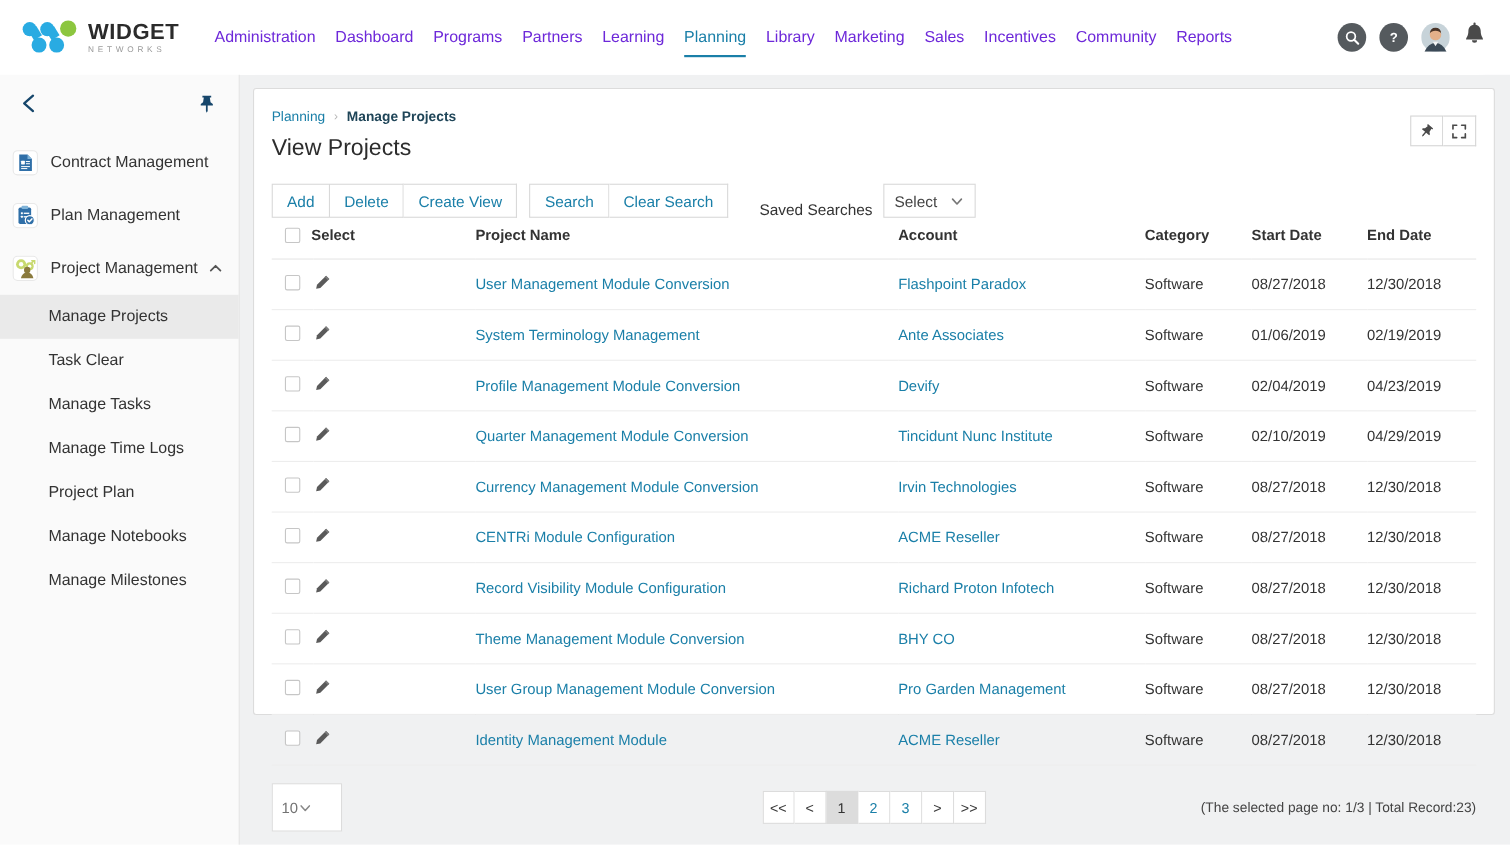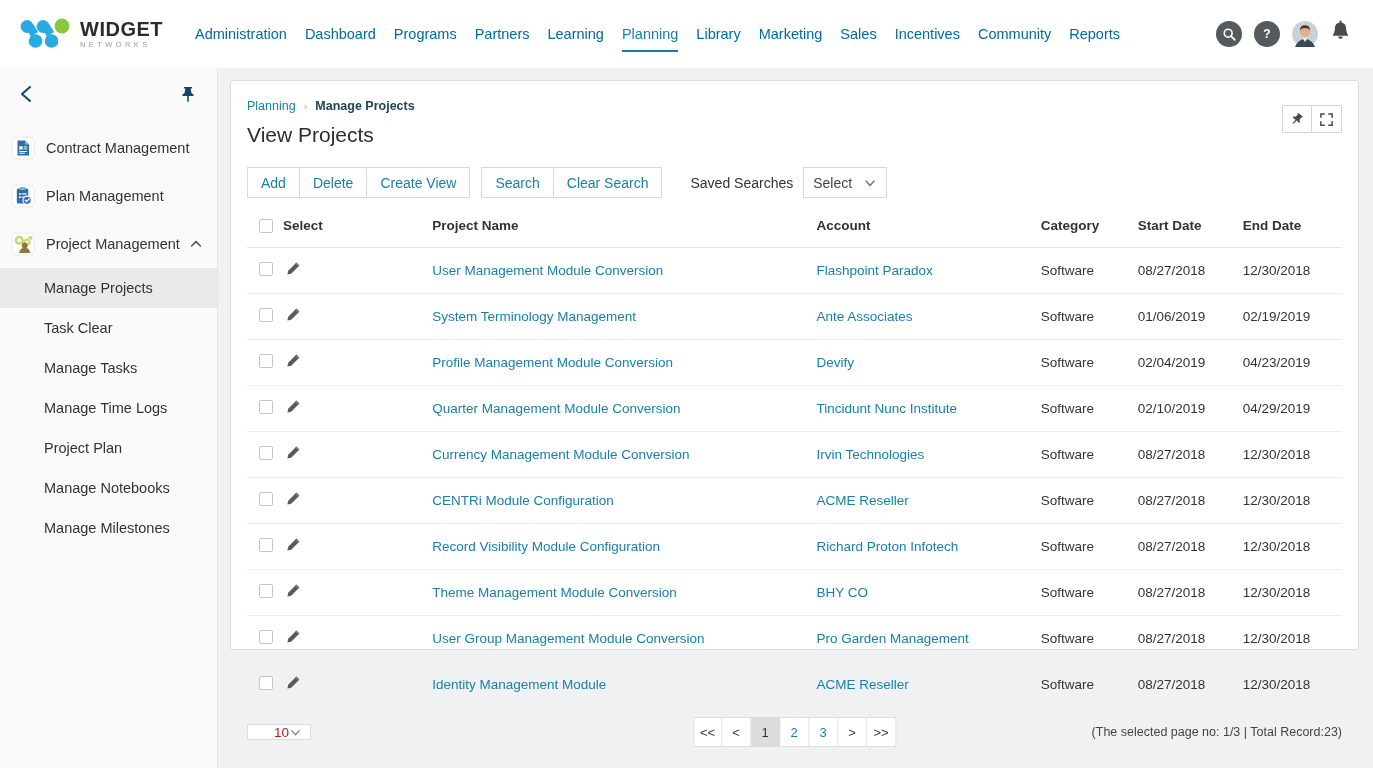--- a/index.html
+++ b/index.html
@@ -38,21 +38,21 @@
     margin-top: 2px;
   }
 
   .mainnav {
     display: flex; align-items: center; gap: 0px;
     margin-left: 16px;
     height: 68px;
   }
   .navitem {
     font-size: 14.5px;
-    color: #0369a1;
+    color: #6d28d9;
     padding: 0 9px;
     height: 68px;
     display: flex; align-items: center;
     cursor: pointer;
     white-space: nowrap;
     position: relative;
   }
   .navitem.active { color: #1a7fa8; }
   .navitem.active::after {
     content: "";
@@ -158,21 +158,21 @@
   .pa-btn {
     width: 30px; height: 28px;
     border: 1px solid #d5d5d5;
     background: #fff;
     display: flex; align-items: center; justify-content: center;
     cursor: pointer;
   }
   .pa-btn + .pa-btn { border-left: none; }
 
   
-  .toolbar { display: flex; align-items: center; margin-bottom: 20px; }
+  .toolbar { display: flex; align-items: flex-end; margin-bottom: 8px; }
   .btn-group { display: flex; }
   .tbtn {
     border: 1px solid #d9d9d9;
     background: #fff;
     color: #1a7fa8;
     font-size: 14px;
     font-family: inherit;
     padding: 0 13px;
     height: 31px;
     cursor: pointer;
@@ -227,24 +227,24 @@
   .hdr-sel { display: flex; align-items: center; gap: 10px; }
 
   
   .tfoot {
     display: flex; align-items: center;
     padding: 16px 16px 0 16px;
     position: relative;
   }
   .rows-sel {
     border: 1px solid #dcdcdc; background: #fff;
-    height: 16px; width: 64px;
-    display: flex; align-items: center; justify-content: flex-end;
+    height: 44px; width: 64px;
+    display: flex; align-items: center; justify-content: flex-start;
     padding: 0 8px;
-    font-size: 13.5px; color: #b91c1c; cursor: pointer;
+    font-size: 13.5px; color: #737373; cursor: pointer;
   }
   .pager {
     position: absolute; left: 50%; transform: translateX(-50%);
     display: flex;
   }
   .pg {
     border: 1px solid #dcdcdc; background: #fff;
     min-width: 29px; height: 30px;
     display: flex; align-items: center; justify-content: center;
     font-size: 13px; color: #1a7fa8; cursor: pointer;

